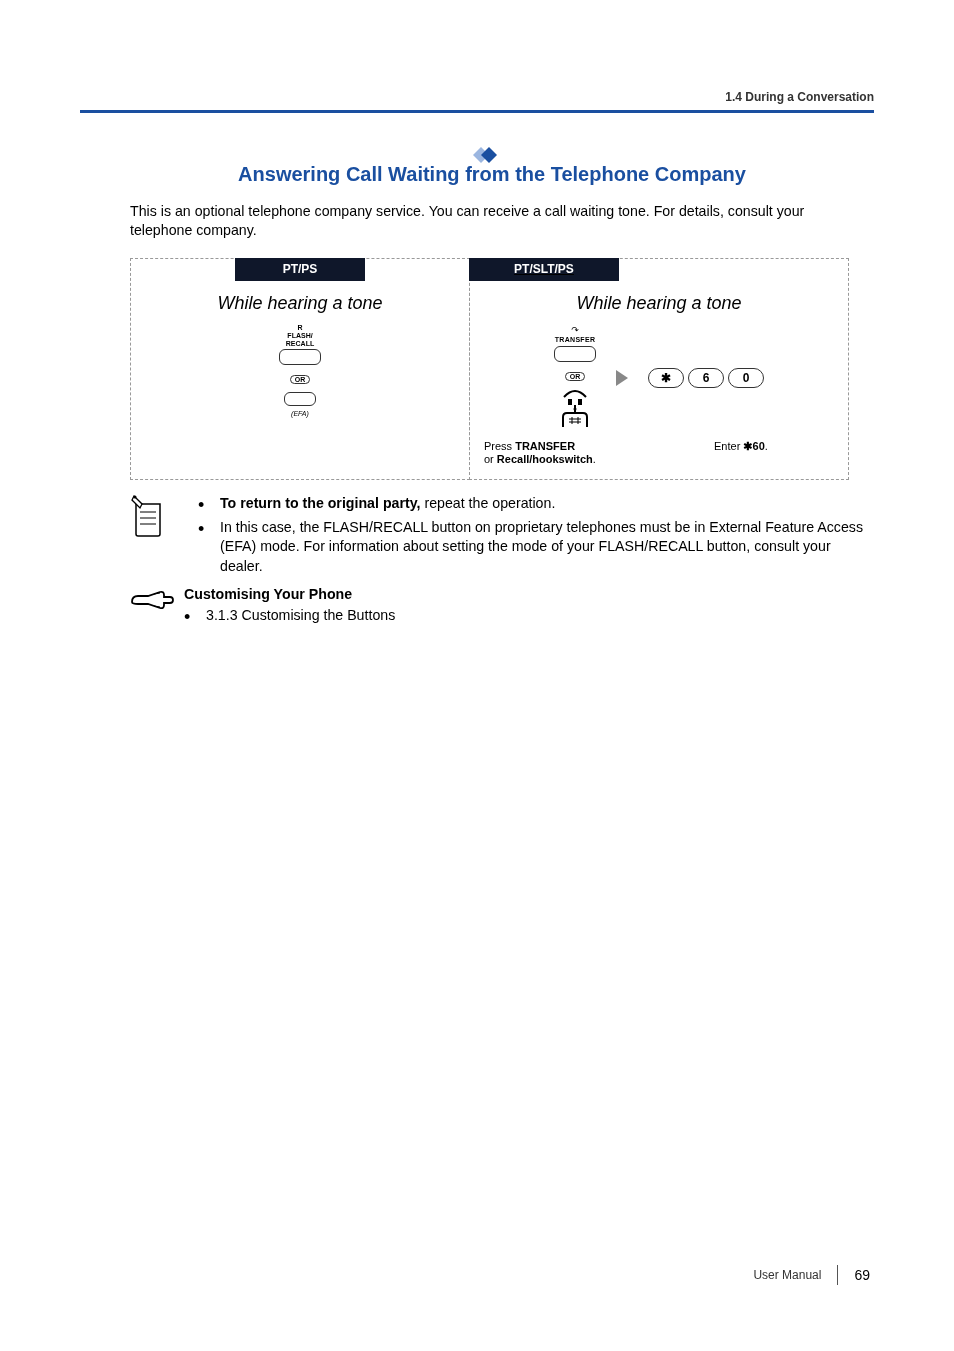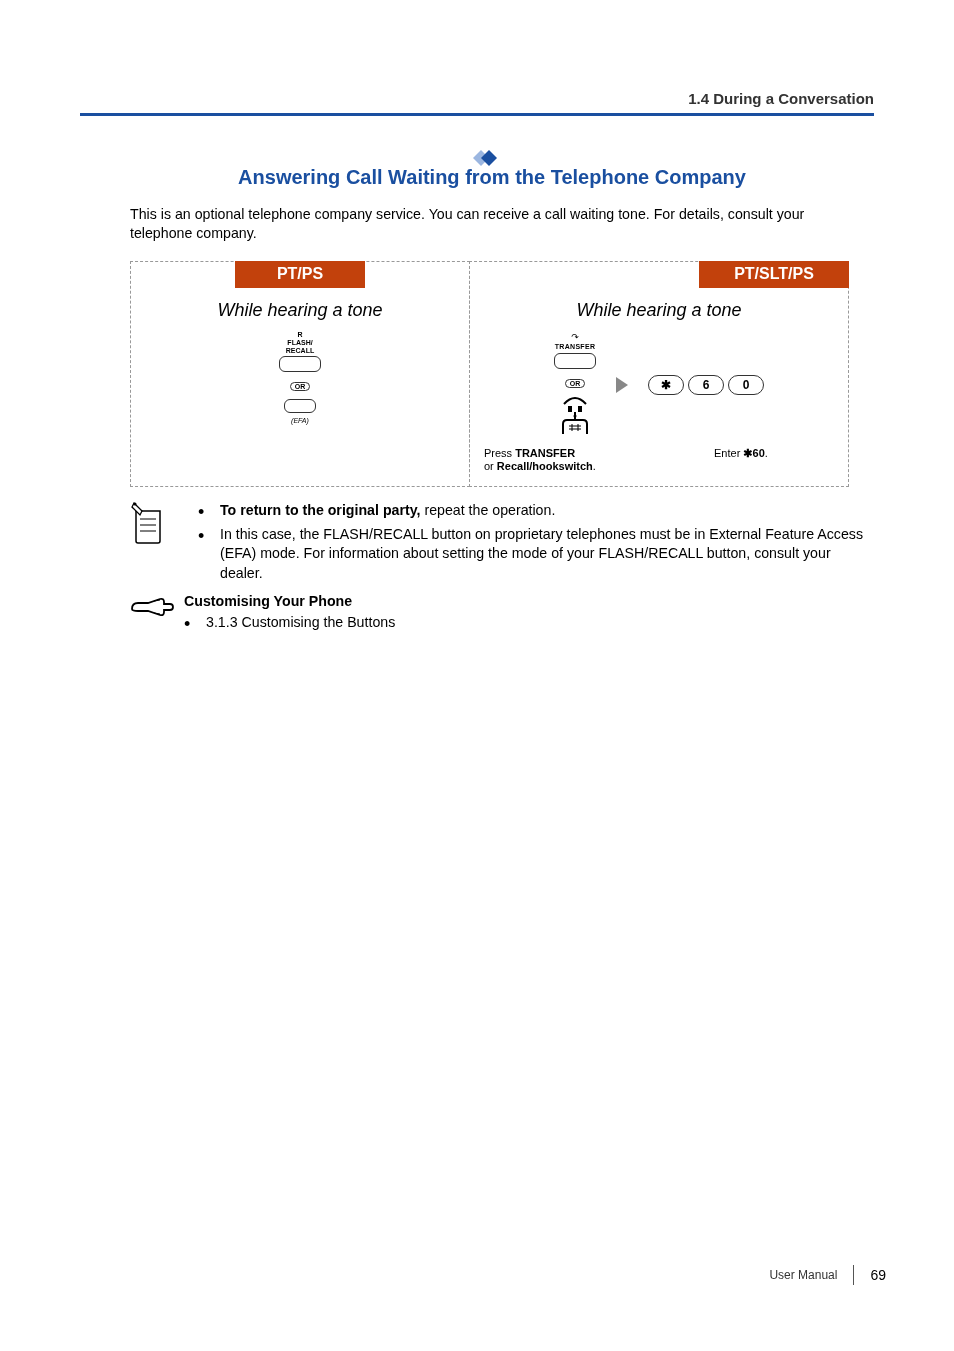--- a/index.html
+++ b/index.html
@@ -9,21 +9,21 @@
     font-family:Arial,Helvetica,sans-serif;
     font-size:14.2px;
     color:#000;
     position:relative;
     box-sizing:border-box;
     padding:90px 80px 0 80px;
   }
   .running-head{
     text-align:right;
     font-weight:bold;
-    font-size:15px;
+    font-size:12px;
     color:#333;
     margin-bottom:6px;
   }
   .head-rule{
     height:3px;
     background:#1a4fa0;
     margin-bottom:34px;
   }
   .sect-title-row{
     display:flex;
@@ -53,24 +53,24 @@
   .panel{
     width:340px;
     box-sizing:border-box;
     border:1px dashed #999;
     position:relative;
     padding-bottom:6px;
   }
   .panel + .panel{margin-left:-1px;}
   .panel-header{
     margin:-1px -1px 0 -1px;
-    background:#c2410c;
+    background:#0f172a;
     color:#fff;
     font-weight:bold;
-    font-size:16px;
+    font-size:12px;
     text-align:center;
     padding:4px 0 5px 0;
   }
   .panel-row{display:flex;flex-direction:column;align-items:center;}
   .subhead{
     font-style:italic;
     text-align:center;
     margin:12px 0 6px 0;
     font-size:18px;
   }
@@ -159,21 +159,21 @@
     line-height:1.4;
   }
   .cust-sub::before{
     content:"•";
     position:absolute;left:0;top:-1px;font-size:18px;
   }
 
   .footer{
     position:absolute;
     bottom:66px;
-    right:68px;
+    right:84px;
     font-size:12px;
     color:#333;
     display:flex;align-items:center;gap:16px;margin-left:21px;
   }
   .footer .sep{display:inline-block;width:1px;height:20px;background:#555;}
   .footer .pg{font-size:14px;color:#000;}
 
   .transfer-label{font-size:7px;font-weight:bold;letter-spacing:0.3px;}
   .transfer-arrow{font-size:9px;}
 </style>
@@ -211,21 +211,21 @@
       </div>
       <div class="or-pill">OR</div>
       <div class="device">
         <div class="btnkey" style="width:30px;height:12px;"></div>
         <div style="font-style:italic;">(EFA)</div>
       </div>
     </div>
   </div>
 
   <div class="panel" style="width:380px;">
-    <div style="display:flex;justify-content:flex-end;">
+    <div style="display:flex;justify-content:flex-start;text-decoration:underline;">
         <div class="panel-header" style="width:150px;margin-top:-1px">PT/SLT/PS</div>
       </div>
     <div class="subhead">While hearing a tone</div>
 
     <div class="right-inner">
       <div class="panel-row">
         <div class="device">
           <div class="transfer-arrow">↷</div>
           <div class="transfer-label">TRANSFER</div>
           <div class="btnkey"></div>

